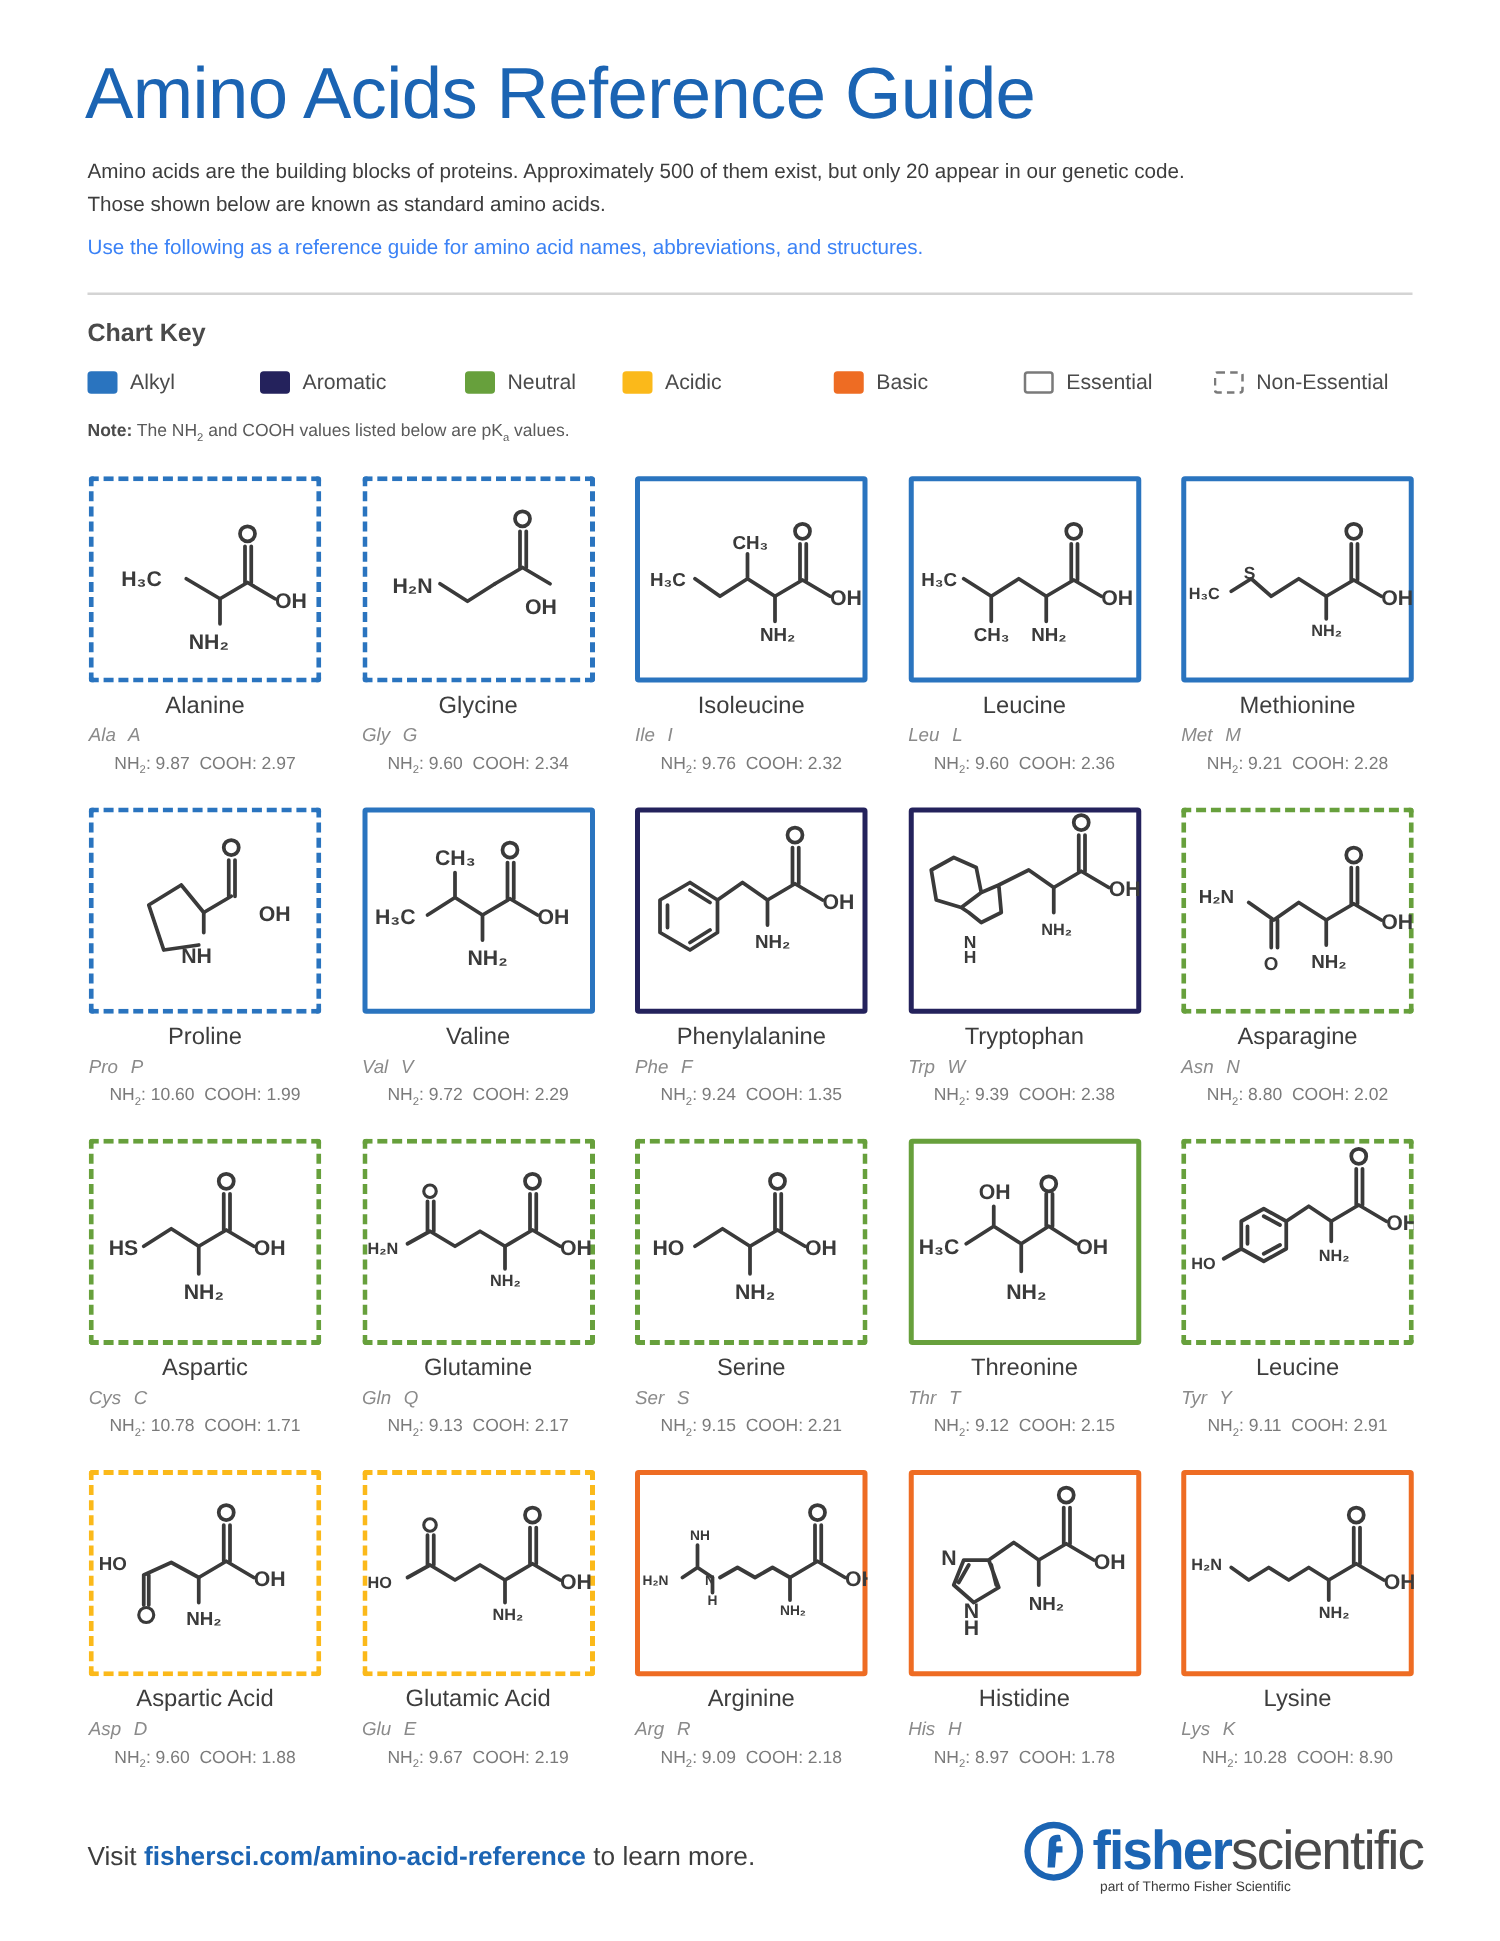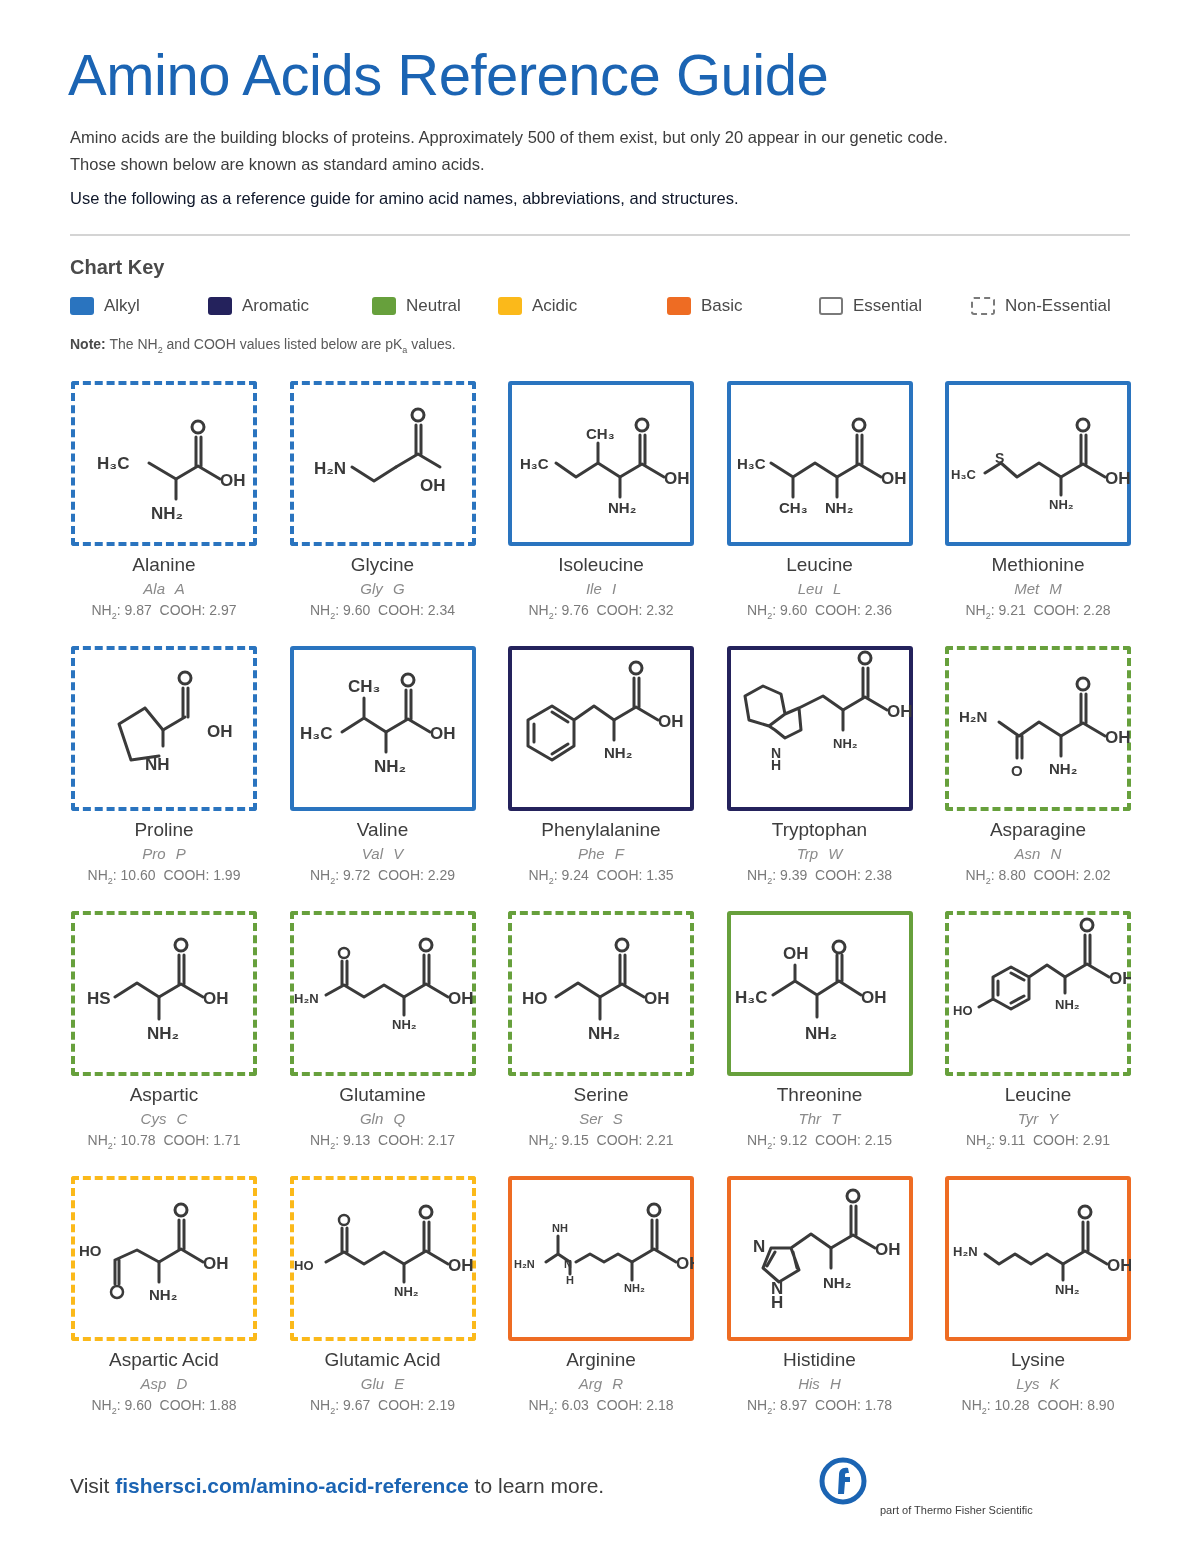--- a/index.html
+++ b/index.html
@@ -2,36 +2,36 @@
 <html><head>
 <meta charset="utf-8">
 <style>
   html, body { margin: 0; padding: 0; background: #ffffff; }
   body { width: 1200px; height: 1553px; position: relative; overflow: hidden;
          font-family: "Liberation Sans", sans-serif; color: #3d3d3d; }
   .title { position: absolute; left: 68px; top: 40px; font-size: 58px; font-weight: 300;
            color: #1b64b3; letter-spacing: -0.5px; margin: 0; line-height: 70px; }
   .intro { position: absolute; left: 70px; top: 124px; width: 900px; font-size: 16.5px;
            line-height: 27px; color: #3d3d3d; margin: 0; }
-  .intro2 { position: absolute; left: 70px; top: 189px; font-size: 16.5px; color: #0f172a; margin: 0; }
+  .intro2 { position: absolute; left: 70px; top: 189px; font-size: 16.5px; color: #3b82f6; margin: 0; }
   .divider { position: absolute; left: 70px; top: 234px; width: 1060px; height: 2px; background: #d4d4d4; }
   .key-title { position: absolute; left: 70px; top: 256px; font-size: 20px; color: #4a4a4a; margin: 0; }
   .key-row { position: absolute; left: 70px; top: 296px; width: 1062px; height: 26px; }
   .key-item { position: absolute; top: 0; display: flex; align-items: center; font-size: 17px; color: #4a4a4a; }
   .swatch { width: 24px; height: 18px; border-radius: 3px; margin-right: 10px; box-sizing: border-box; }
   .note { position: absolute; left: 70px; top: 336px; font-size: 14px; color: #5a5a5a; margin: 0; }
   .note b { color: #4a4a4a; }
   .note sub { font-size: 9px; }
   .card { position: absolute; width: 186px; }
   .box { width: 186px; height: 165px; box-sizing: border-box; border-radius: 3px; position: relative; }
   .box.solid { border: 4px solid; }
   .box.dashed { border: 4px dashed; }
   .box svg { position: absolute; left: -4px; top: -4px; width: 186px; height: 165px; }
   .name { text-align: center; font-size: 19px; color: #3d3d3d; margin-top: 8px; line-height: 22px; }
-  .abbr { text-align: center; font-size: 15px; color: #8a8a8a; font-style: italic; margin-top: 4px; line-height: 18px; word-spacing: 6px; }
+  .abbr { text-align: left; font-size: 15px; color: #8a8a8a; font-style: italic; margin-top: 4px; line-height: 18px; word-spacing: 6px; }
   .pka { text-align: center; font-size: 14px; color: #7a7a7a; margin-top: 3px; line-height: 18px; white-space: nowrap; }
   .pka sub { font-size: 9px; }
   .footer-text { position: absolute; left: 70px; top: 1474px; font-size: 21px; color: #3d3d3d; margin: 0; }
   .footer-text a { color: #1b64b3; font-weight: bold; text-decoration: none; }
   .logo { position: absolute; left: 818px; top: 1452px; width: 316px; height: 72px; }
   .logo-mark { position: absolute; left: 0; top: 4px; width: 50px; height: 50px; }
   .logo-word { position: absolute; left: 56px; top: 0px; font-size: 44px; line-height: 58px; letter-spacing: -1.5px; white-space: nowrap; }
   .logo-word .b { color: #1b64b3; font-weight: bold; }
   .logo-word .l { color: #4a4a4a; font-weight: normal; }
   .logo-sub { position: absolute; left: 62px; top: 52px; font-size: 11px; font-weight: normal; color: #3d3d3d; white-space: nowrap; }
@@ -368,21 +368,21 @@
           <text x="56" y="92" font-size="11">N</text>
           <path class="bond" d="M124 86 L146 73 L168 86"></path>
           <path class="bond" d="M144 73 L144 44 M149 73 L149 44"></path>
           <circle cx="146" cy="34" r="6" fill="none" stroke="#3a3a3a" stroke-width="3"></circle>
           <text x="168" y="93" font-size="17">OH</text>
           <text x="116" y="116" font-size="11">NH₂</text>
         </svg>
       </div>
       <div class="name">Arginine</div>
       <div class="abbr"><span>Arg</span> <span>R</span></div>
-      <div class="pka"><span>NH</span><sub>2</sub><span>:</span> <span>6.03</span>&nbsp; <span>COOH:</span> <span>2.18</span></div>
+      <div class="pka"><span>NH</span><sub>2</sub><span>:</span> <span>9.09</span>&nbsp; <span>COOH:</span> <span>2.18</span></div>
     </div>
     <div class="card" style="left: 726.5px; top: 1176px;">
       <div class="box solid" style="border-color:#ee6c23">
         <svg viewBox="0 0 186 165">
           <path class="bond" d="M44 72 L64 72 L72 94 L52 106 L36 92 Z M48 76 L40 90 M66 76 L70 92 M64 72 L84 58 L104 72 L104 92"></path>
           <text x="26" y="76" font-size="17">N</text>
           <text x="44" y="118" font-size="17">N</text>
           <text x="44" y="132" font-size="17">H</text>
           <path class="bond" d="M104 72 L126 59 L148 72"></path>
           <path class="bond" d="M124 59 L124 30 M129 59 L129 30"></path>
@@ -413,14 +413,15 @@
     </div>
   </div>
 
 <p class="footer-text"><span>Visit </span><a>fishersci.com/amino-acid-reference</a><span> to learn more.</span></p>
 
 <div class="logo">
   <svg class="logo-mark" viewBox="0 0 50 50">
     <circle cx="25" cy="25" r="21" fill="none" stroke="#1b64b3" stroke-width="5"></circle>
     <path d="M30 12 C24 11 21 14 21 19 L20 38 L26 38 L27 26 L32 26 L32 21 L27 21 L27 19 C27 17 28 17 31 17 Z" fill="#1b64b3"></path>
   </svg>
+  <div class="logo-word"><span class="b">fisher</span><span class="l">scientific</span></div>
   <div class="logo-sub">part of Thermo Fisher Scientific</div>
 </div>
 
 </body></html>

